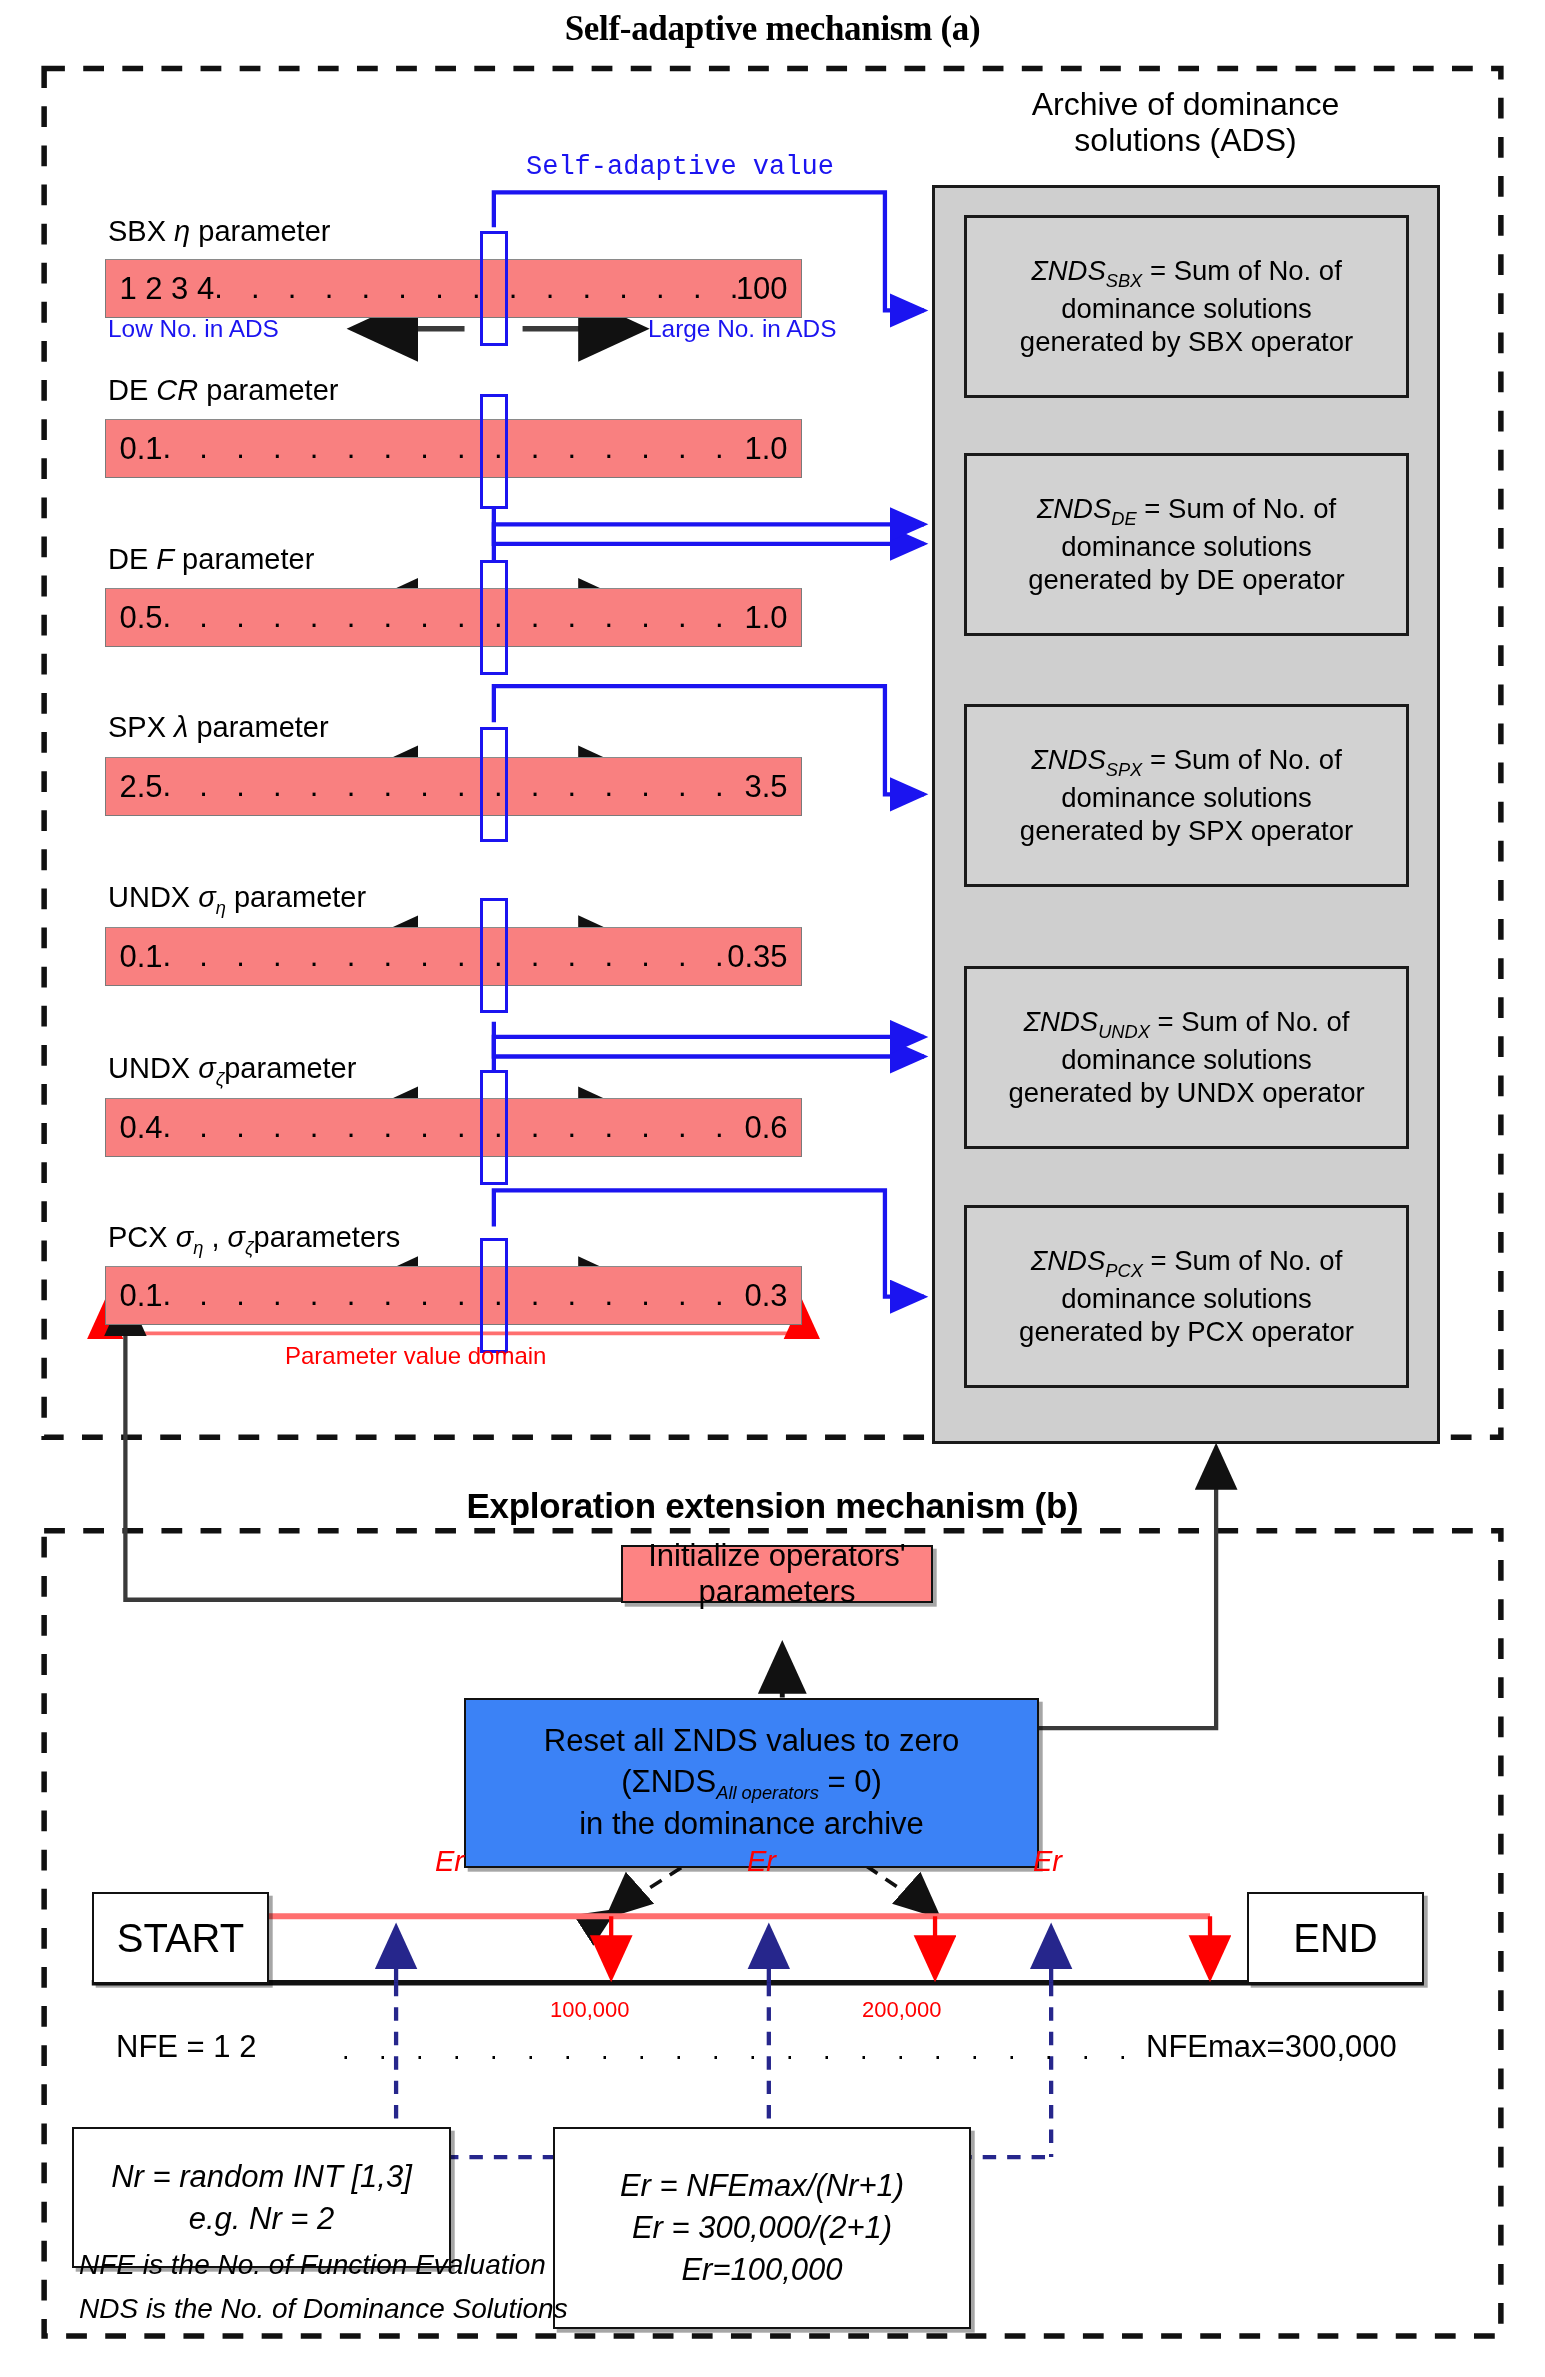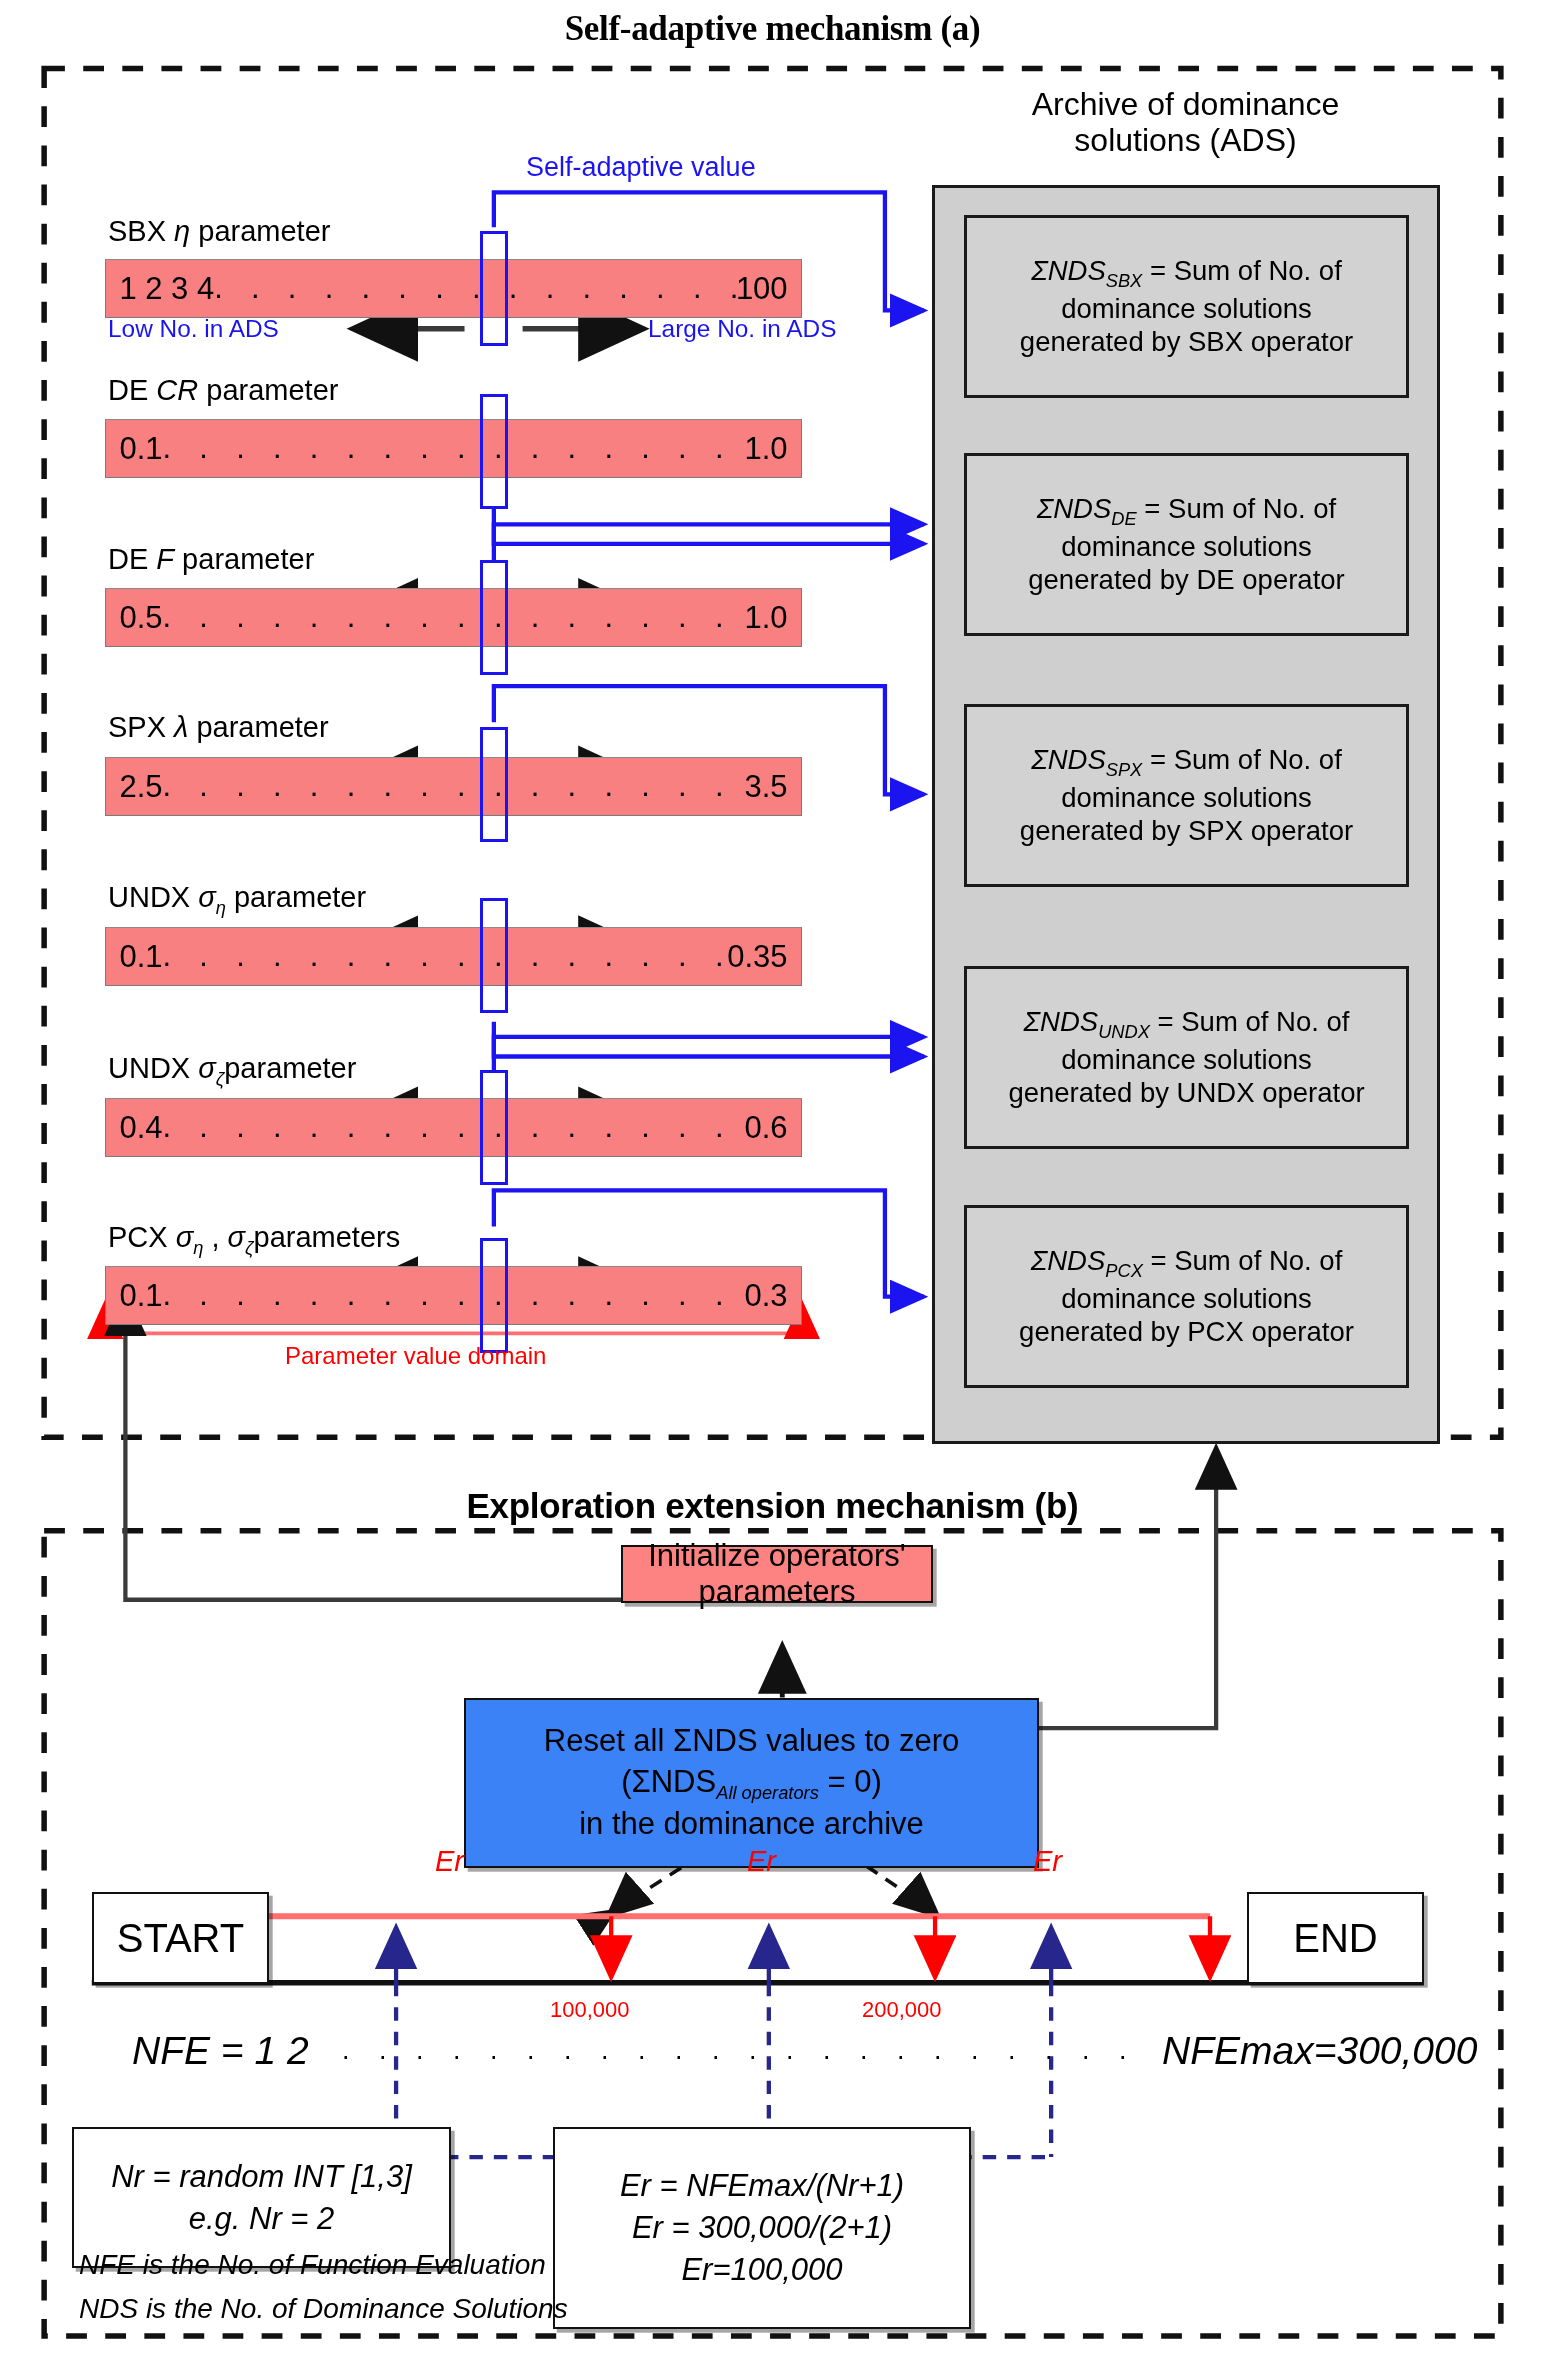--- a/index.html
+++ b/index.html
@@ -15,21 +15,21 @@
 
   .bar{background:#f98080;border:1.8px solid #7a7a7a;border-top-color:#8a8a8a;
        box-sizing:border-box;display:flex;align-items:center;
        font-size:31px;overflow:hidden;}
   .bar .lo{padding-left:13.4px;}
   .bar .hi{padding-right:13.4px;}
   .dots{flex:1;overflow:hidden;white-space:nowrap;letter-spacing:9.8px;
         font-size:31px;line-height:0.6;text-align:center;}
 
   .bluetxt{color:#1b14f0;font-size:24.4px;white-space:nowrap;}
-  .bluebig{color:#1b14f0;font-size:27px;white-space:nowrap;}
+  .bluebig{color:#1b14f0;font-size:27px;white-space:nowrap;font-family:Liberation Mono, monospace;}
   .redtxt{color:#ff0000;font-size:24px;white-space:nowrap;}
 
   .adstitle{font-size:32px;text-align:center;line-height:1.12;white-space:nowrap;}
   .adsbox{background:#cfcfcf;border:3.1px solid #1a1a1a;box-sizing:border-box;}
   .ndsbox{background:#d2d2d2;border:3.1px solid #1a1a1a;box-sizing:border-box;
           display:flex;align-items:center;justify-content:center;text-align:center;
           font-size:27.5px;line-height:1.22;}
   .ndsbox .it{font-style:italic;}
 
   .redbox{background:#fd8383;border:2.4px solid #111;box-sizing:border-box;
@@ -40,21 +40,21 @@
           display:flex;align-items:center;justify-content:center;
           font-size:31px;text-align:center;line-height:1.3;
           box-shadow:3.7px 3.7px 0 rgba(0,0,0,.35);}
   .whitebox{background:#fff;border:2.4px solid #111;box-sizing:border-box;
           display:flex;align-items:center;justify-content:center;
           font-size:31px;text-align:center;line-height:1.35;
           box-shadow:3.7px 3.7px 0 rgba(0,0,0,.35);}
   .italic{font-style:italic;}
   .ital-note{font-style:italic;font-size:28px;white-space:nowrap;}
   .startend{font-size:40px;}
-  .nfeline{font-size:39px;font-style:italic;white-space:nowrap;margin-left:16px;}
+  .nfeline{font-size:31px;white-space:nowrap;}
   .redsm{color:#ff0000;font-size:22px;white-space:nowrap;}
   .erlab{color:#ff0000;font-size:29px;font-style:italic;white-space:nowrap;}
 </style>
 </head>
 <body>
 
 <div id="stage">
 
   <div class="abs title" style="left:0;top:8.6px;width:1545px;font-family:Liberation Serif, serif;">Self-adaptive mechanism (a)</div>
   <div class="abs title" style="left:0;top:1486px;width:1545px;">Exploration extension mechanism (b)</div>

